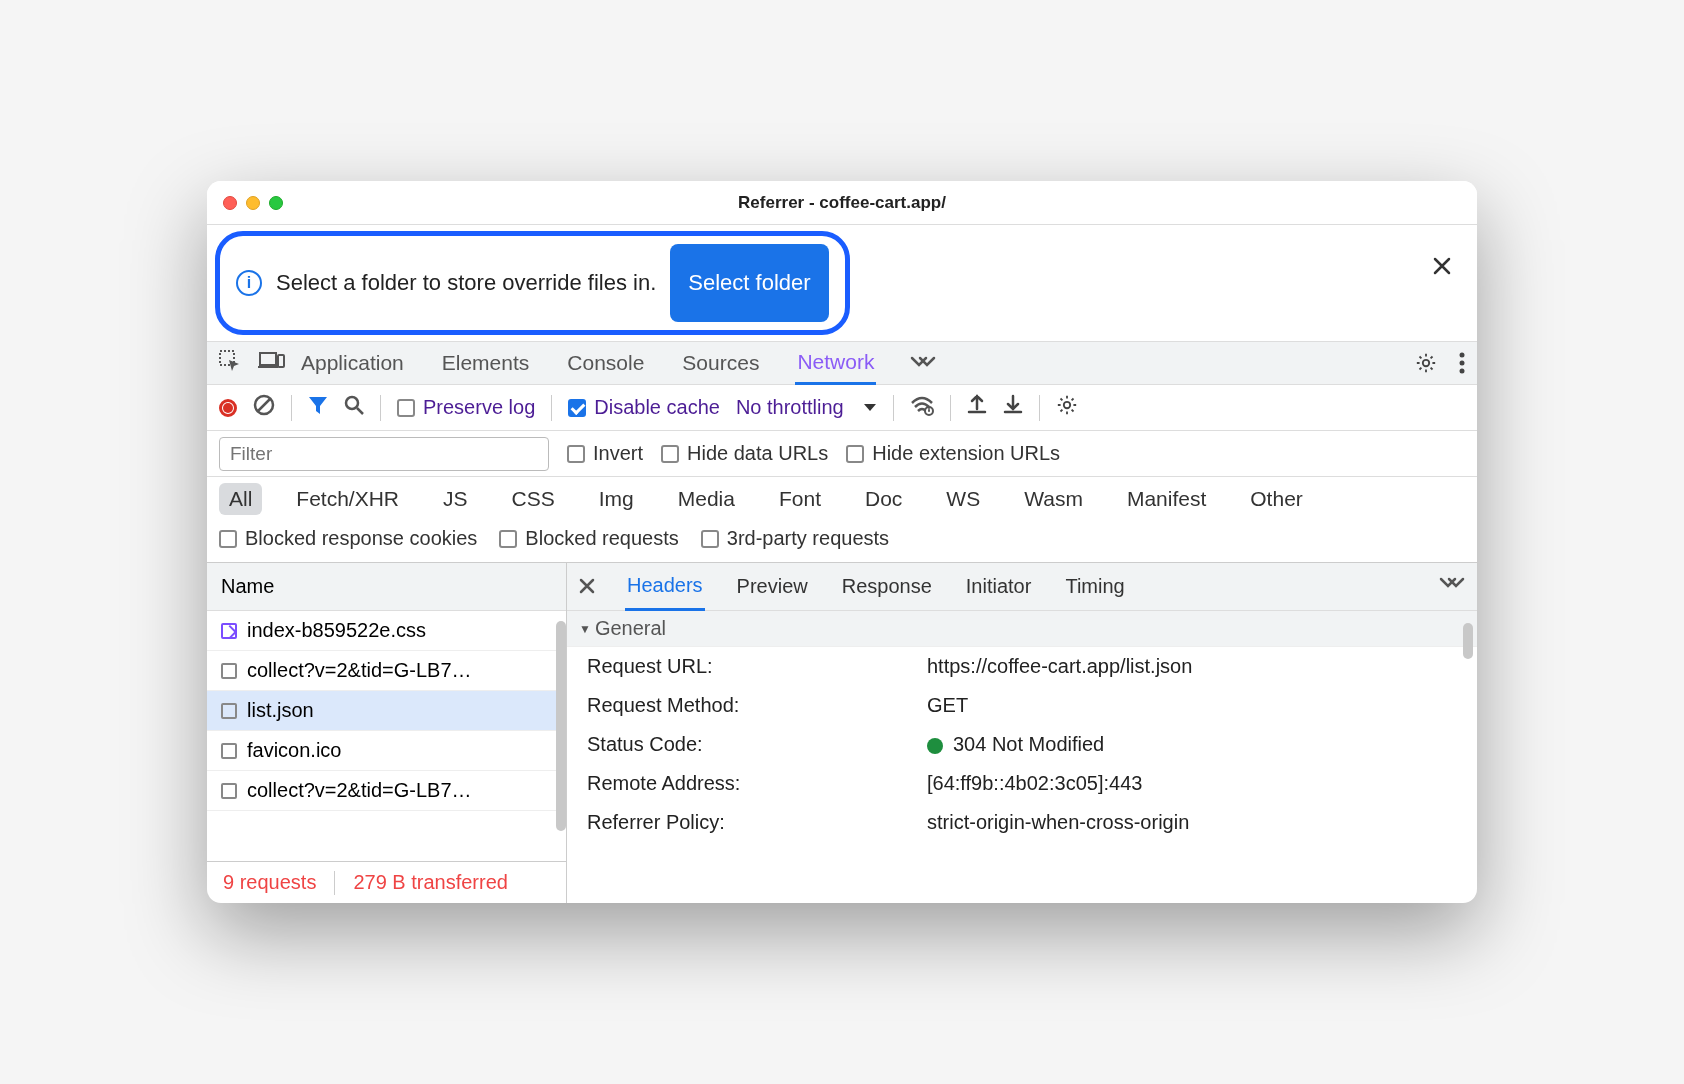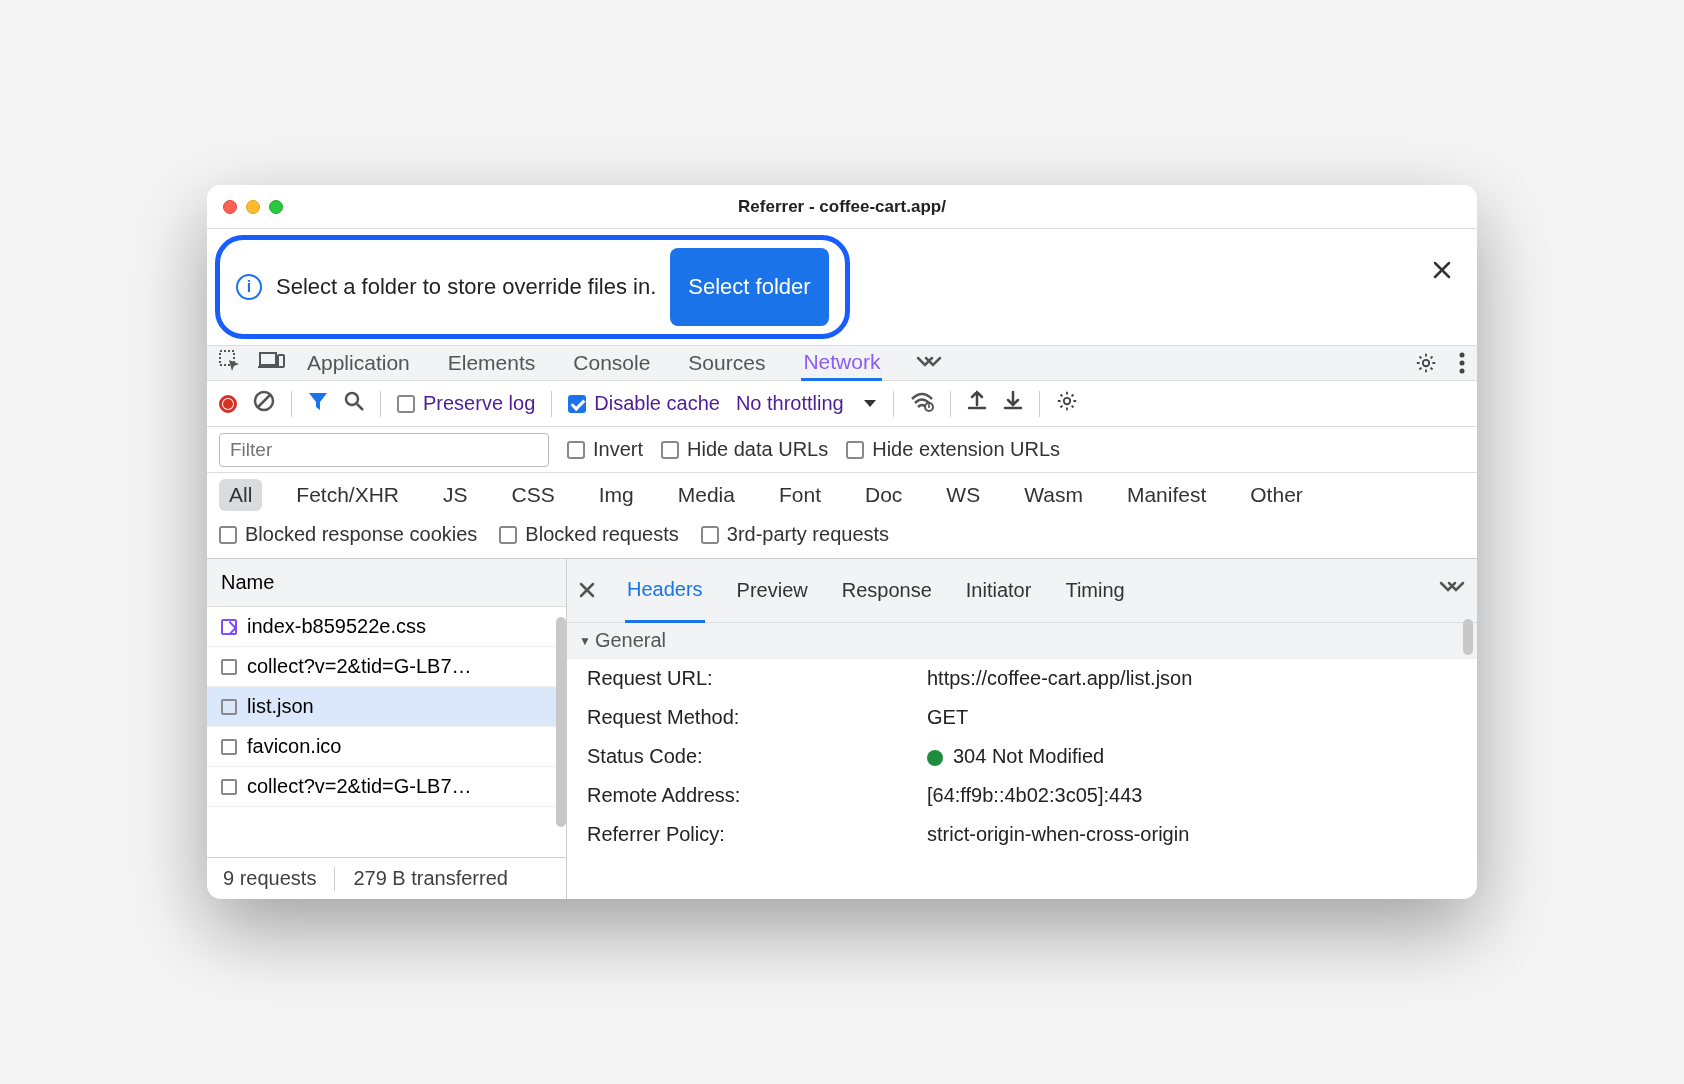--- a/index.html
+++ b/index.html
@@ -59,23 +59,23 @@
     font-size: 26px;
     color: #333;
     cursor: pointer;
   }
 
   .tabbar {
     display: flex; align-items: center;
     border-top: 1px solid #ddd;
     border-bottom: 1px solid #ddd;
     background: #f1f3f4;
-    height: 36px;
+    height: 44px;
     padding: 0 12px;
-    gap: 8px;
+    gap: 2px;
     font-size: 21px;
     color: #555;
   }
   .tabbar .left-icons { display: flex; gap: 18px; align-items: center; padding-right: 12px; }
   .tabbar .tabs { display: flex; gap: 34px; align-items: center; height: 100%; }
   .tab { cursor: pointer; padding: 0 2px; height: 100%; display: flex; align-items: center; }
   .tab.active { color: #8b5cf6; border-bottom: 3px solid #1a73e8; margin-bottom: -1px; }
   .tabbar .right-icons { margin-left: auto; display: flex; gap: 22px; align-items: center; color: #444; }
 
   .toolbar {
@@ -142,41 +142,41 @@
   .req-box { width: 16px; height: 16px; border: 2px solid #888; border-radius: 2px; flex-shrink:0; }
   .req-box.css { border-color: #7b4dff; position:relative; }
   .req-box.css::after { content:""; position:absolute; left:2px; top:2px; width:8px; height:8px; border-top:2px solid #7b4dff; border-right:2px solid #7b4dff; transform: rotate(45deg); }
   .list-scrollbar { position:absolute; right:0; top:58px; width:10px; height:210px; background:#c8c8c8; border-radius:5px; }
 
   .detail {
     flex: 1; font-size: 20px; color: #333; position: relative;
   }
   .detail-header {
     display: flex; align-items: center; border-bottom: 1px solid #ddd;
-    height: 64px; padding: 0 12px; gap: 30px;
+    height: 48px; padding: 0 12px; gap: 30px;
     background: #f1f3f4;
   }
   .detail-tab { cursor: pointer; padding: 0 2px; height: 100%; display: flex; align-items: center; }
   .detail-tab.active { color: #1a73e8; border-bottom: 3px solid #1a73e8; margin-bottom: -1px; }
   .detail-close { font-size: 22px; color: #555; cursor:pointer; }
   .section-header {
     display: flex; align-items: center; gap: 4px;
     background: #f1f3f4; padding: 6px 12px; border-bottom: 1px solid #eee; color: #555;
   }
   .section-header .triangle { font-size: 12px; }
   .kv { display: flex; padding: 8px 20px; gap: 0; }
   .kv .k { width: 340px; color: #222; }
   .kv .v { color: #222; }
   .status-dot { width: 16px; height: 16px; background: #1e8e3e; border-radius: 50%; display:inline-block; margin-right: 10px; vertical-align: middle; }
   .detail-scrollbar { position:absolute; right:4px; top:60px; width:10px; height:36px; background:#c8c8c8; border-radius:5px; }
 
   .statusbar {
     border-top: 1px solid #ccc;
     height: 42px; display:flex; align-items:center; gap: 18px;
-    padding: 0 16px; font-size: 20px; color: #404040;
+    padding: 0 16px; font-size: 20px; color: #ef4444;
   }
   .statusbar .sep2 { width:1px; height:24px; background:#ccc; }
   svg { overflow: visible; }
 </style>
 </head>
 <body>
 
 <div class="window">
 
   <div class="titlebar">

